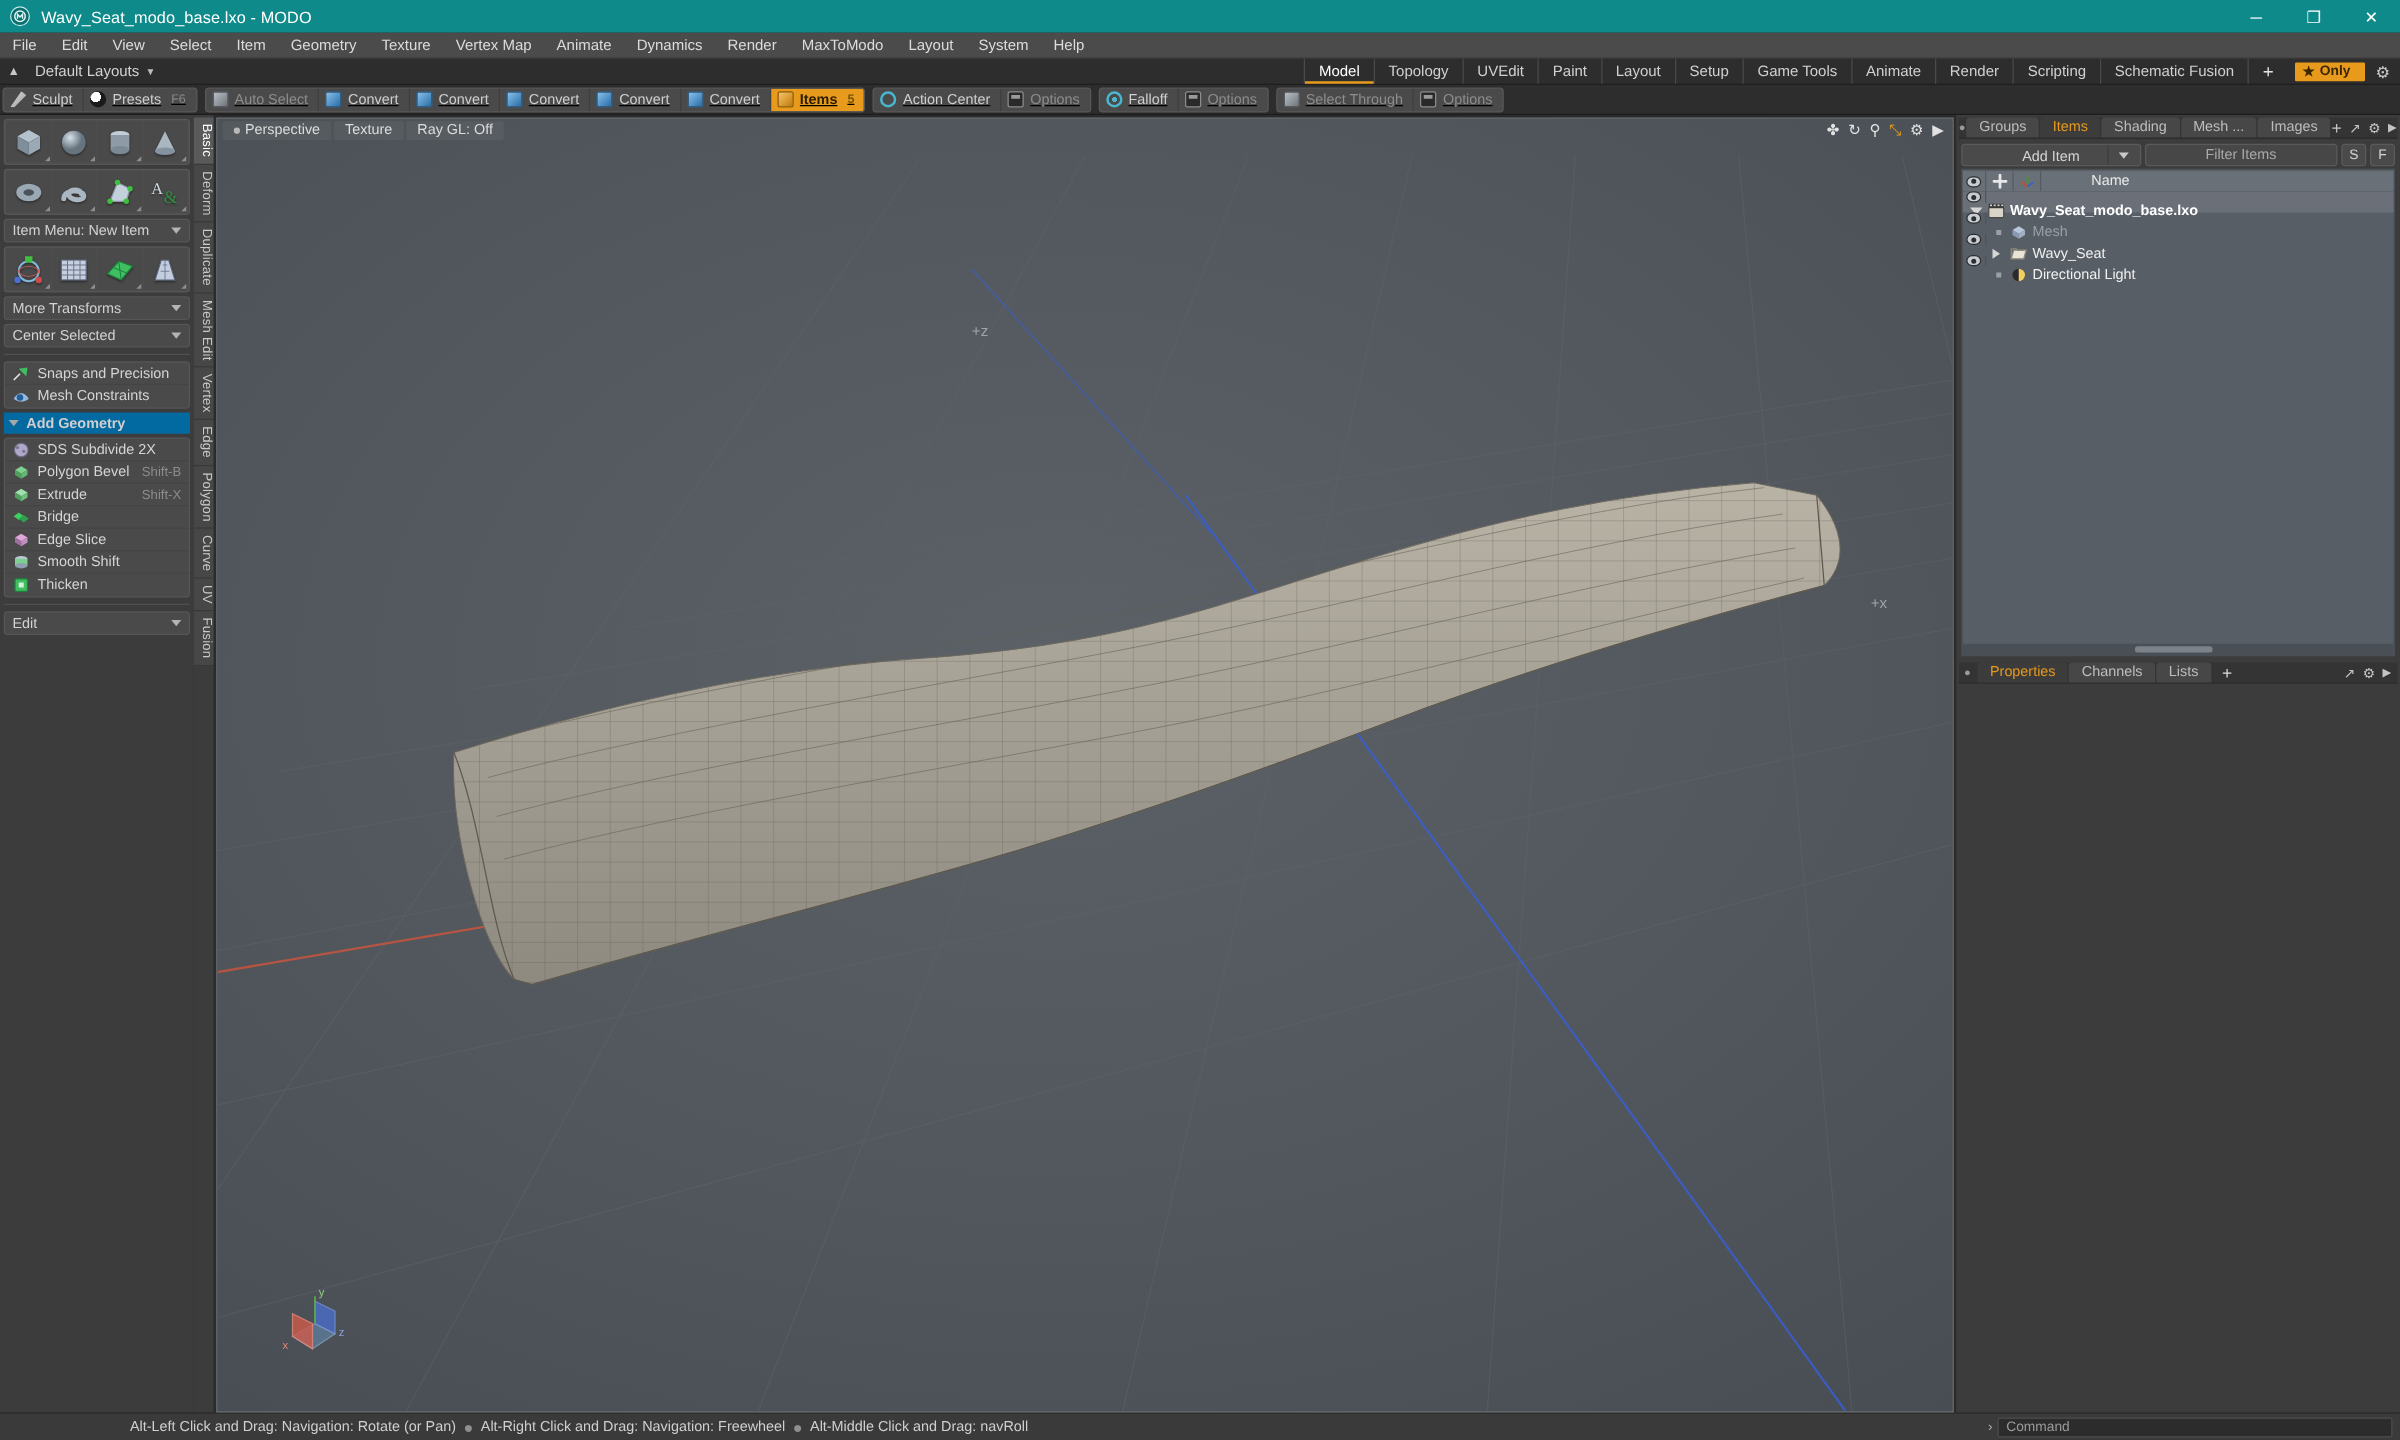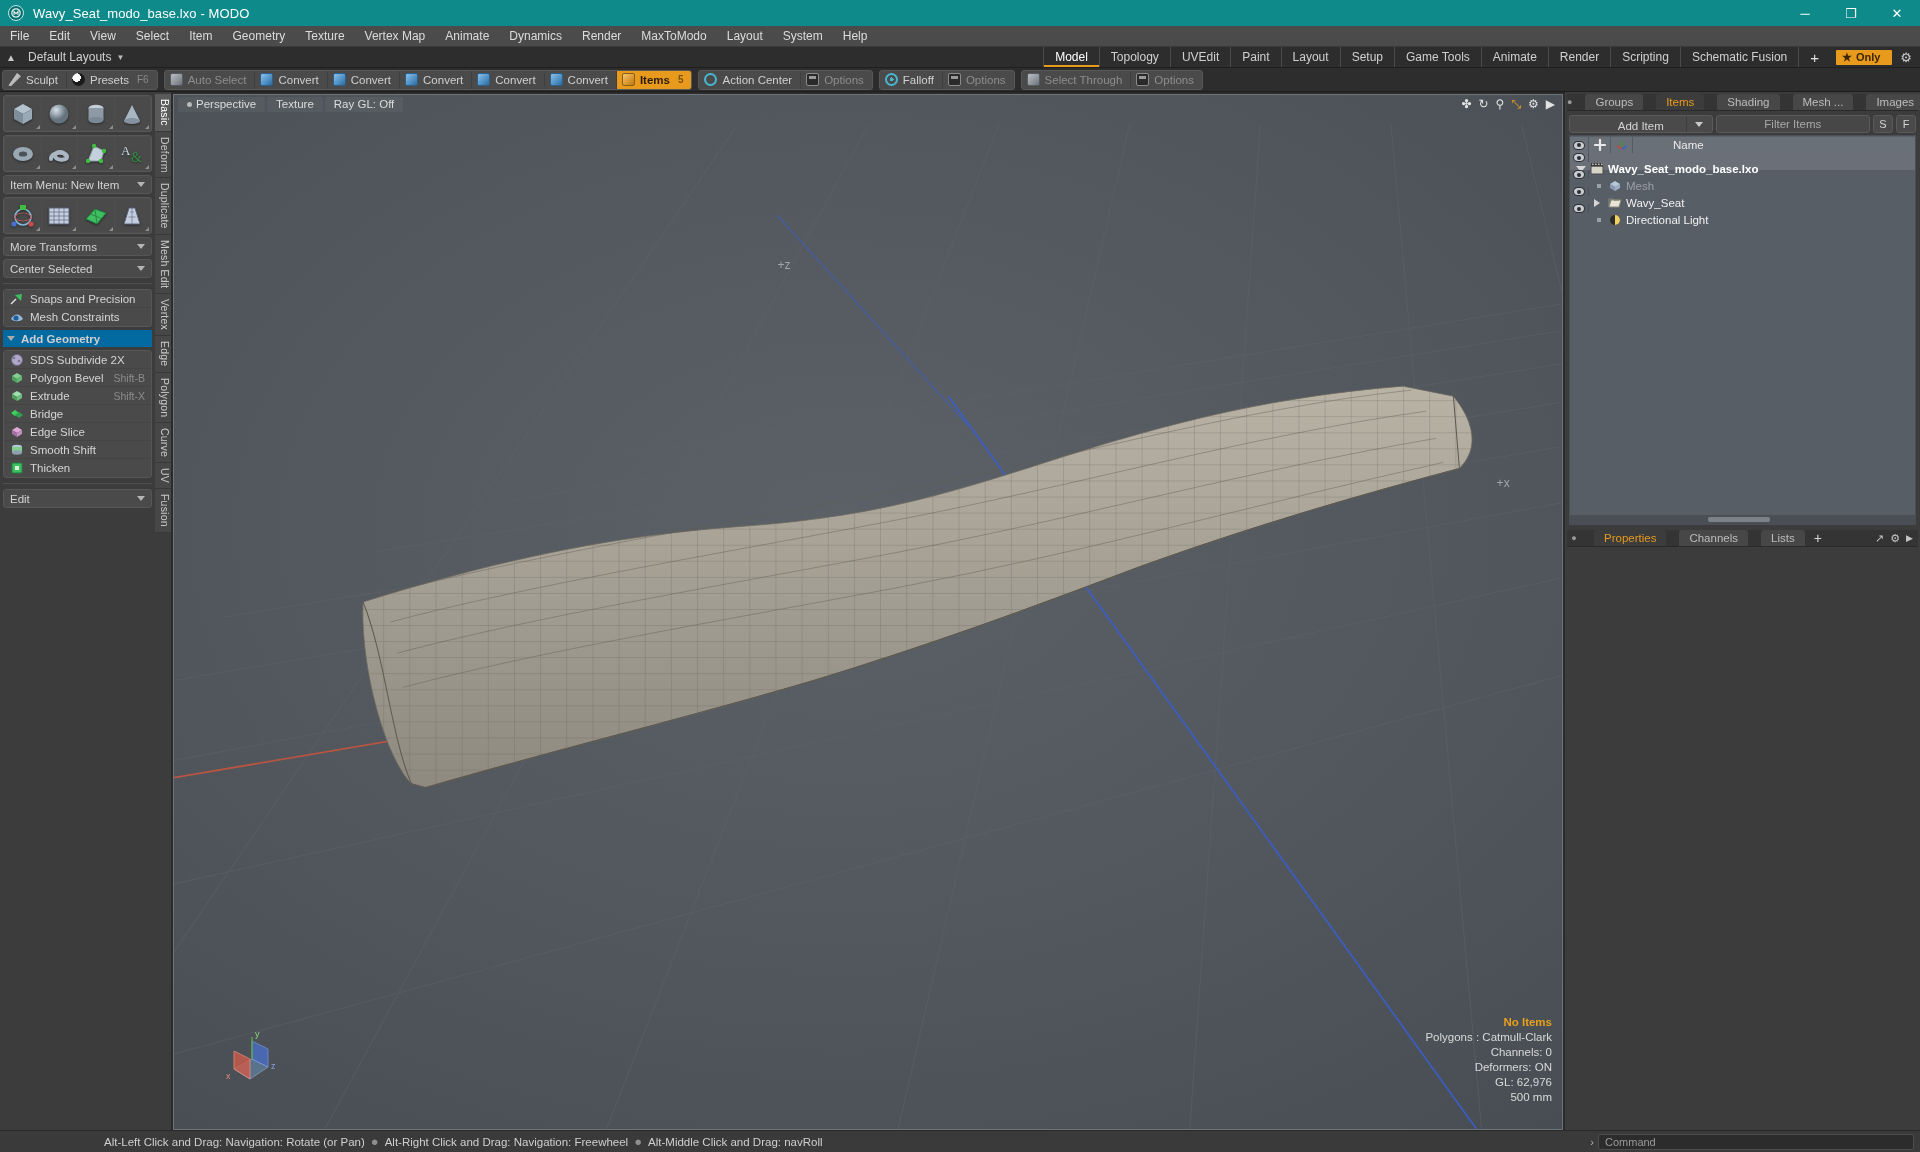--- a/index.html
+++ b/index.html
@@ -75,21 +75,21 @@
   }
   .gear-ico { color: #c9c9c9; font-size: 13px; padding: 0 4px; }
 
   
   .toolbar {
     height: 24px; background: #2d2d2d; display: flex; align-items: center;
     flex: 0 0 24px; gap: 0; padding: 0 2px; border-bottom: 1px solid #1d1d1d;
   }
   .tb-group {
     display: flex; align-items: stretch; height: 20px; background: #4a4a4a;
-    border: 1px solid #585858; border-radius: 3px; margin-right: 6px; overflow: hidden;
+    border: 1px solid #585858; border-radius: 3px; margin-right: 6px; overflow: hidden; text-decoration: underline;
   }
   .tb-cell {
     display: flex; align-items: center; gap: 5px; padding: 0 8px 0 5px;
     color: #cfcfcf; font-size: 11.5px; border-right: 1px solid #3f3f3f;
     white-space: nowrap; position: relative;
   }
   .tb-cell:last-child { border-right: none; }
   .tb-cell.dim { color: #8d8d8d; }
   .tb-cell.active { background: #e89a1c; color: #2a1c00; font-weight: bold; }
   .tb-cell.active .kbd { color: #7a5500; }
@@ -203,21 +203,21 @@
     width: 355px; flex: 0 0 355px; background: #3c3c3c; display: flex; flex-direction: column;
     padding: 2px 2px 0 2px; gap: 2px;
   }
   .panel-tabbar {
     height: 17px; display: flex; align-items: stretch; background: #343434; gap: 1px;
     border-bottom: 1px solid #2a2a2a;
   }
   .pt-handle { width: 14px; display:flex;align-items:center;justify-content:center;color:#9a9a9a;font-size:9px; }
   .ptab {
     color: #bdbdbd; font-size: 11.5px; padding: 0 10px; display: flex; align-items: center;
-    background: #474747; border-radius: 3px 3px 0 0; white-space: nowrap; margin-left: 12px;
+    background: #474747; border-radius: 3px 3px 0 0; white-space: nowrap;
   }
   .ptab.active { background: #3c3c3c; color: #e89a1c; }
   .pt-right { margin-left: auto; display: flex; align-items: center; gap: 6px; padding-right: 5px; color:#c4c4c4; font-size:11px; }
 
   .items-toolrow { height: 20px; display: flex; align-items: stretch; gap: 3px; padding: 2px 2px 0 2px; }
   .additem {
     flex: 1 1 auto; background: #4a4a4a; border: 1px solid #5a5a5a; border-radius: 3px;
     display: flex; align-items: flex-end; justify-content: center; color: #d4d4d4; font-size: 11.5px;
     position: relative;
   }
@@ -745,28 +745,20 @@
             <div class="vp-icons">
               <span class="vp-ic">✤</span>
               <span class="vp-ic">↻</span>
               <span class="vp-ic">⚲</span>
               <span class="vp-ic orange">⤡</span>
               <span class="vp-ic">⚙</span>
               <span class="vp-ic">▶</span>
             </div>
           </div>
 
-        <div class="vp-stats">
-          <div class="hl">No Items</div>
-          <div>Polygons : Catmull-Clark</div>
-          <div>Channels: 0</div>
-          <div>Deformers: ON</div>
-          <div>GL: 62,976</div>
-          <div>500 mm</div>
-        </div>
 
         <div class="axis-gizmo">
           <svg width="60" height="60" viewBox="0 0 60 60">
             <polygon points="12,44 30,34 46,42 28,54" fill="#5f7f9f" opacity=".75" stroke="#8aa8c4"></polygon>
             <polygon points="12,44 28,54 28,34 12,26" fill="#cf5a4a" opacity=".8" stroke="#e88a7a"></polygon>
             <polygon points="30,34 46,42 46,24 30,16" fill="#4a6fd0" opacity=".75" stroke="#7a96e0"></polygon>
             <line x1="30" y1="34" x2="30" y2="12" stroke="#5aa84a" stroke-width="1.4"></line>
             <text x="33" y="12" fill="#8ed07e" font-size="9" font-family="Liberation Sans, sans-serif">y</text>
             <text x="4" y="54" fill="#e08a7a" font-size="9" font-family="Liberation Sans, sans-serif">x</text>
             <text x="49" y="44" fill="#8aa0e0" font-size="9" font-family="Liberation Sans, sans-serif">z</text>

